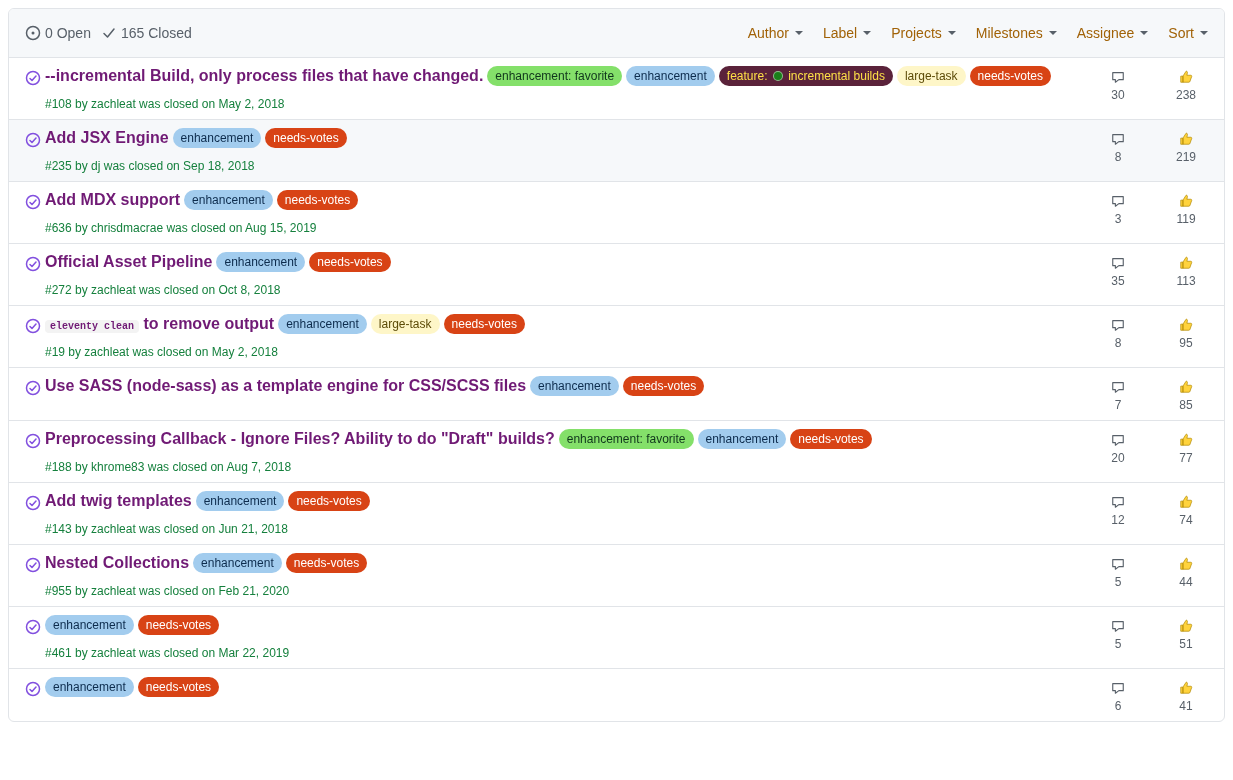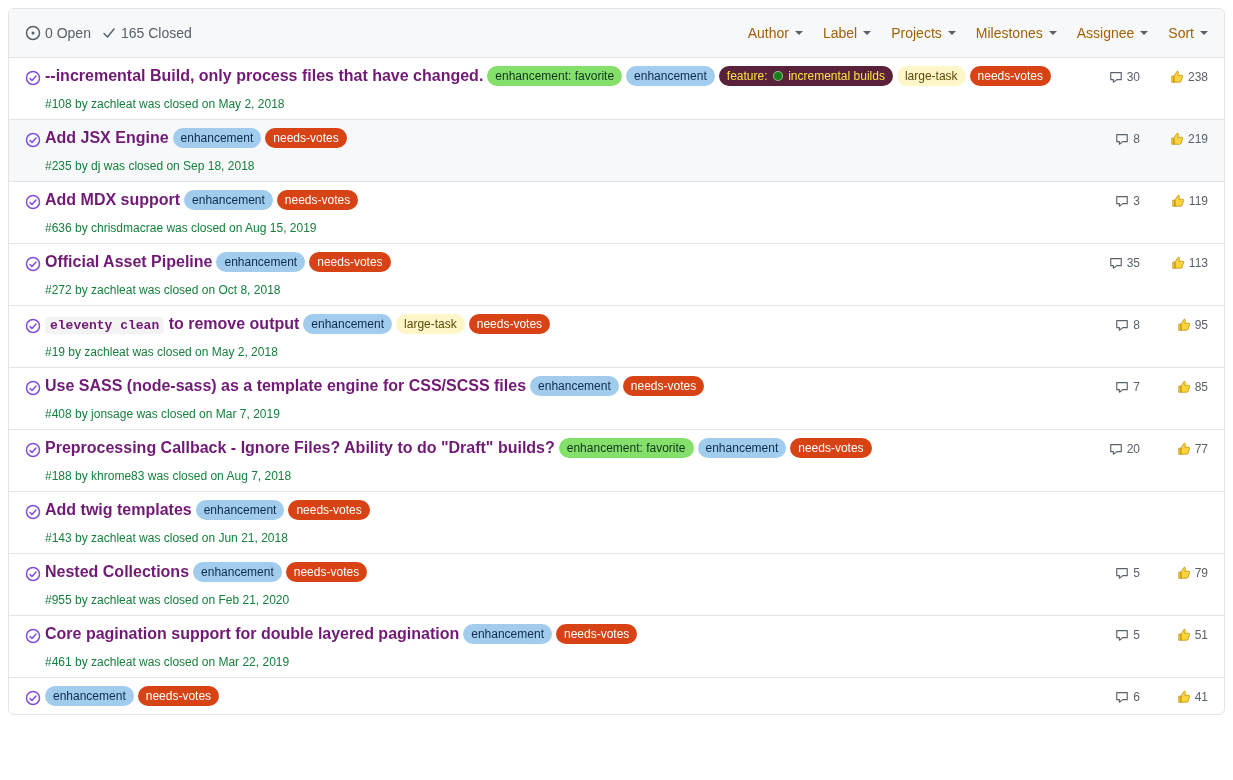--- a/index.html
+++ b/index.html
@@ -14,22 +14,22 @@
 .issue-row { display: flex; padding: 8px 16px; border-bottom: 1px solid #e1e4e8; }
 .issue-row:last-child { border-bottom: none; }
 .issue-row.highlight { background: #f6f8fa; }
 .icon-col { flex: 0 0 20px; padding-top: 4px; }
 .issue-body { flex: 1; min-width: 0; }
 .title-line { display: flex; flex-wrap: wrap; align-items: center; gap: 4px; }
 .issue-title { font-size: 16px; font-weight: 600; color: #701a75; cursor: pointer; }
 .label { display: inline-block; padding: 0 8px; border-radius: 10px; font-size: 12px; font-weight: 500; line-height: 20px; white-space: nowrap; }
 .meta { margin-top: 11px; font-size: 12px; color: #15803d; }
 .right-col { display: flex; align-items: flex-start; gap: 24px; padding-top: 4px; padding-left: 16px; font-size: 12px; color: #586069; }
-.comments, .reactions { display: flex; align-items: center; gap: 4px; cursor: pointer; min-width: 44px; justify-content: flex-end; }
-code.inline { font-family: SFMono-Regular, Consolas, "Liberation Mono", Menlo, monospace; font-size: 13px; background: #f3f3f3; padding: 1px 5px; border-radius: 4px; }
+.comments, .reactions { display: flex; align-items: center; gap: 4px; cursor: pointer; min-width: 44px; justify-content: flex-end; flex-direction: column; }
+code.inline { font-family: SFMono-Regular, Consolas, "Liberation Mono", Menlo, monospace; font-size: 10px; background: #f3f3f3; padding: 1px 5px; border-radius: 4px; }
 svg { display: block; }
 .label-dot { display: inline-block; width: 10px; height: 10px; border-radius: 50%; background: #1a7f1a; border: 1px solid rgba(255,255,255,0.5); margin: 0 2px; vertical-align: -1px; }
 </style>
 </head>
 <body>
 
 <div class="container">
   <div class="header">
     <div class="header-left">
       <div class="header-item">
@@ -234,21 +234,20 @@
             <circle cx="8" cy="8" r="6.5"></circle>
             <path d="M5 8.5 L7 10.5 L11 6"></path>
           </svg>
         </div>
         <div class="issue-body">
           <div class="title-line">
             <a class="issue-title">Use SASS (node-sass) as a template engine for CSS/SCSS files</a>
             <span class="label" style="background: rgb(162, 204, 238); color: rgb(13, 44, 77);">enhancement</span>
             <span class="label" style="background: rgb(216, 67, 21); color: rgb(255, 255, 255);">needs-votes</span>
           </div>
-          <div class="meta">#408 by jonsage was closed on Mar 7, 2019</div>
         </div>
         <div class="right-col">
           <div class="comments">
             <svg width="14" height="14" viewBox="0 0 16 16" fill="none" stroke="#586069" stroke-width="1.3">
               <path d="M2 3 H14 V11 H9 L5 14 V11 H2 Z" stroke-linejoin="round"></path>
             </svg>
             <span>7</span>
           </div>
           <div class="reactions">
             <svg width="14" height="14" viewBox="0 0 16 16" fill="#ffd33d" stroke="#b08800" stroke-width="0.8">
@@ -297,20 +296,34 @@
           </svg>
         </div>
         <div class="issue-body">
           <div class="title-line">
             <a class="issue-title">Add twig templates</a>
             <span class="label" style="background: rgb(162, 204, 238); color: rgb(13, 44, 77);">enhancement</span>
             <span class="label" style="background: rgb(216, 67, 21); color: rgb(255, 255, 255);">needs-votes</span>
           </div>
           <div class="meta">#143 by zachleat was closed on Jun 21, 2018</div>
         </div>
+        <div class="right-col">
+          <div class="comments">
+            <svg width="14" height="14" viewBox="0 0 16 16" fill="none" stroke="#586069" stroke-width="1.3">
+              <path d="M2 3 H14 V11 H9 L5 14 V11 H2 Z" stroke-linejoin="round"></path>
+            </svg>
+            <span>12</span>
+          </div>
+          <div class="reactions">
+            <svg width="14" height="14" viewBox="0 0 16 16" fill="#ffd33d" stroke="#b08800" stroke-width="0.8">
+              <path d="M2 7 H4.5 V14 H2 Z M4.5 7 L8 1.5 C9 1 10 2 9.5 4 L9 6 H13.5 C14.3 6 14.8 6.8 14.5 7.5 L12.5 13 C12.3 13.6 11.8 14 11.2 14 H4.5 Z"></path>
+            </svg>
+            <span>74</span>
+          </div>
+        </div>
       </div>
       <div class="issue-row">
         <div class="icon-col">
           <svg width="16" height="16" viewBox="0 0 16 16" fill="none" stroke="#8250df" stroke-width="1.5" stroke-linecap="round" stroke-linejoin="round">
             <circle cx="8" cy="8" r="6.5"></circle>
             <path d="M5 8.5 L7 10.5 L11 6"></path>
           </svg>
         </div>
         <div class="issue-body">
           <div class="title-line">
@@ -324,34 +337,33 @@
           <div class="comments">
             <svg width="14" height="14" viewBox="0 0 16 16" fill="none" stroke="#586069" stroke-width="1.3">
               <path d="M2 3 H14 V11 H9 L5 14 V11 H2 Z" stroke-linejoin="round"></path>
             </svg>
             <span>5</span>
           </div>
           <div class="reactions">
             <svg width="14" height="14" viewBox="0 0 16 16" fill="#ffd33d" stroke="#b08800" stroke-width="0.8">
               <path d="M2 7 H4.5 V14 H2 Z M4.5 7 L8 1.5 C9 1 10 2 9.5 4 L9 6 H13.5 C14.3 6 14.8 6.8 14.5 7.5 L12.5 13 C12.3 13.6 11.8 14 11.2 14 H4.5 Z"></path>
             </svg>
-            <span>79</span>
-          </div>
-        </div>
-      </div>
-      <div class="issue-row">
-        <div class="icon-col">
-          <svg width="16" height="16" viewBox="0 0 16 16" fill="none" stroke="#8250df" stroke-width="1.5" stroke-linecap="round" stroke-linejoin="round">
-            <circle cx="8" cy="8" r="6.5"></circle>
-            <path d="M5 8.5 L7 10.5 L11 6"></path>
-          </svg>
-        </div>
-        <div class="issue-body">
-          <div class="title-line">
-            <a class="issue-title">Core pagination support for double layered pagination</a>
+            <span>44</span>
+          </div>
+        </div>
+      </div>
+      <div class="issue-row">
+        <div class="icon-col">
+          <svg width="16" height="16" viewBox="0 0 16 16" fill="none" stroke="#8250df" stroke-width="1.5" stroke-linecap="round" stroke-linejoin="round">
+            <circle cx="8" cy="8" r="6.5"></circle>
+            <path d="M5 8.5 L7 10.5 L11 6"></path>
+          </svg>
+        </div>
+        <div class="issue-body">
+          <div class="title-line">
             <span class="label" style="background: rgb(162, 204, 238); color: rgb(13, 44, 77);">enhancement</span>
             <span class="label" style="background: rgb(216, 67, 21); color: rgb(255, 255, 255);">needs-votes</span>
           </div>
           <div class="meta">#461 by zachleat was closed on Mar 22, 2019</div>
         </div>
         <div class="right-col">
           <div class="comments">
             <svg width="14" height="14" viewBox="0 0 16 16" fill="none" stroke="#586069" stroke-width="1.3">
               <path d="M2 3 H14 V11 H9 L5 14 V11 H2 Z" stroke-linejoin="round"></path>
             </svg>

